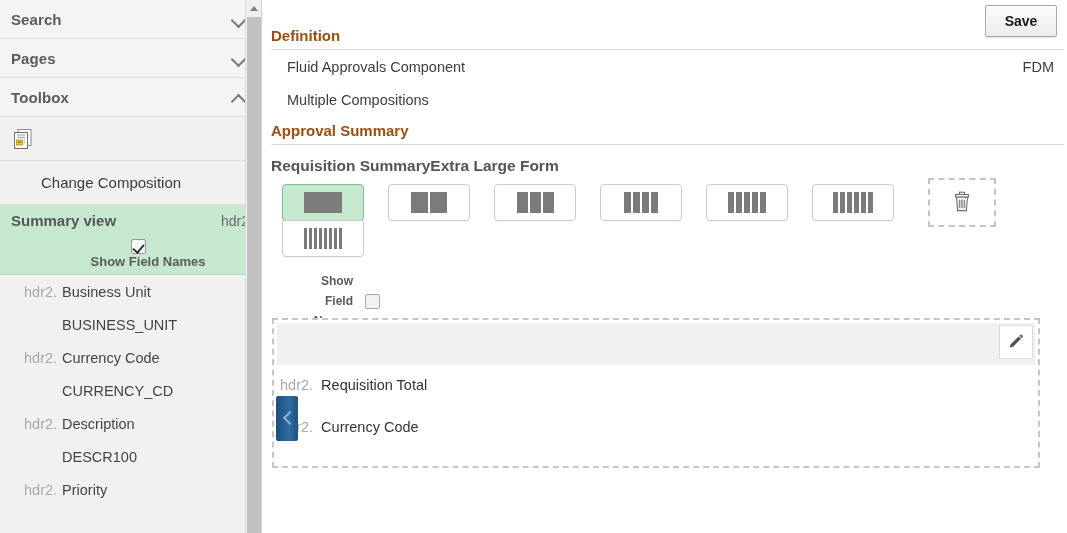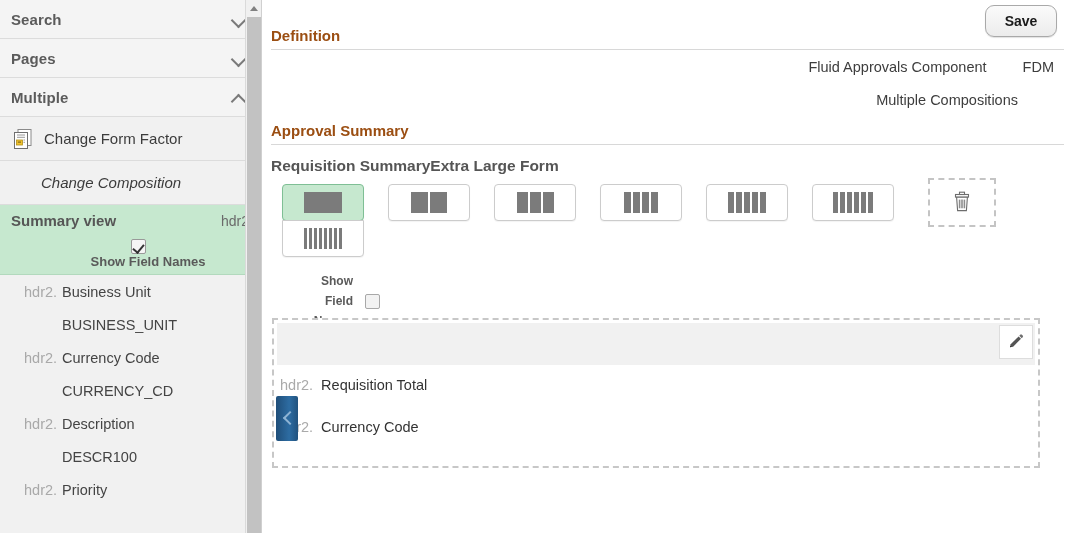--- a/index.html
+++ b/index.html
@@ -72,21 +72,21 @@
     display: flex;
     align-items: center;
     padding-left: 12px;
     cursor: pointer;
   }
   .tool-row .tool-label {
     font-size: 15px;
     color: #3c3c3c;
     margin-left: 10px;
   }
-  .tool-row.indent .tool-label { margin-left: 29px; font-style: italic; }
+  .tool-row.indent .tool-label { margin-left: 29px; }
   .ff-icon { width: 22px; height: 22px; flex: none; display: block; }
 
   .summary-bar {
     background: #c6e8cf;
     border-bottom: 1px solid #b2d9bd;
     padding: 7px 13px 5px 11px;
   }
   .summary-top {
     display: flex;
     align-items: center;
@@ -191,21 +191,21 @@
     padding: 0;
     overflow: hidden;
   }
 
   #save-btn {
     position: absolute;
     right: 10px; top: 5px;
     width: 72px; height: 32px;
     background: linear-gradient(to bottom, #fbfbfb 0%, #ececec 100%);
     border: 1px solid #a9a9a9;
-    border-radius: 9px;
+    border-radius: 2px;
     font-size: 14px;
     font-weight: bold;
     color: #1a1a1a;
     cursor: pointer;
     box-shadow: 0 1px 1px rgba(0,0,0,.12);
     font-family: "Liberation Sans", sans-serif;
   }
 
   .sec-head {
     font-size: 15px;
@@ -216,26 +216,25 @@
   }
   .sec-rule {
     height: 1px;
     background: #d8d8d8;
     margin: 0 3px 0 9px;
   }
 
   .def-row {
     display: flex;
     align-items: center;
-    justify-content: flex-end;
+    justify-content: space-between;
     padding: 0 13px 0 25px;
     height: 33px;
     font-size: 14.5px;
     color: #3d3d3d;
-    gap: 36px;
   }
 
   .form-title {
     font-size: 15.5px;
     font-weight: bold;
     color: #555;
     padding-left: 9px;
   }
 
   
@@ -376,36 +375,35 @@
         <span class="ah-title">Search</span>
         <span class="chev"></span>
       </div>
 
       <div class="accordion-header">
         <span class="ah-title">Pages</span>
         <span class="chev"></span>
       </div>
 
       <div class="accordion-header">
-        <span class="ah-title">Multiple</span>
+        <span class="ah-title">Toolbox</span>
         <span class="chev up"></span>
       </div>
 
       <div class="tool-row">
         <svg class="ff-icon" viewBox="0 0 22 22">
           <rect x="6" y="1.5" width="13" height="16" fill="#fff" stroke="#8a8a8a" stroke-width="1"></rect>
           <rect x="2.5" y="4.5" width="13" height="16" fill="#fff" stroke="#6f6f6f" stroke-width="1"></rect>
           <rect x="4.5" y="12" width="6" height="5" fill="#f2c230" stroke="#b08f17" stroke-width=".8"></rect>
           <rect x="5.8" y="13.6" width="3.2" height="1" fill="#6b5a10"></rect>
           <line x1="5" y1="7" x2="13" y2="7" stroke="#9a9a9a" stroke-width="1"></line>
           <line x1="5" y1="9.3" x2="13" y2="9.3" stroke="#9a9a9a" stroke-width="1"></line>
           <line x1="11.5" y1="12" x2="13" y2="12" stroke="#9a9a9a" stroke-width="1"></line>
           <line x1="11.5" y1="14.3" x2="13" y2="14.3" stroke="#9a9a9a" stroke-width="1"></line>
         </svg>
-        <span class="tool-label">Change Form Factor</span>
       </div>
 
       <div class="tool-row indent">
         <span class="tool-label">Change Composition</span>
       </div>
 
       <div class="summary-bar">
         <div class="summary-top">
           <span class="summary-title">Summary view</span>
           <span class="summary-tag">hdr2</span>

